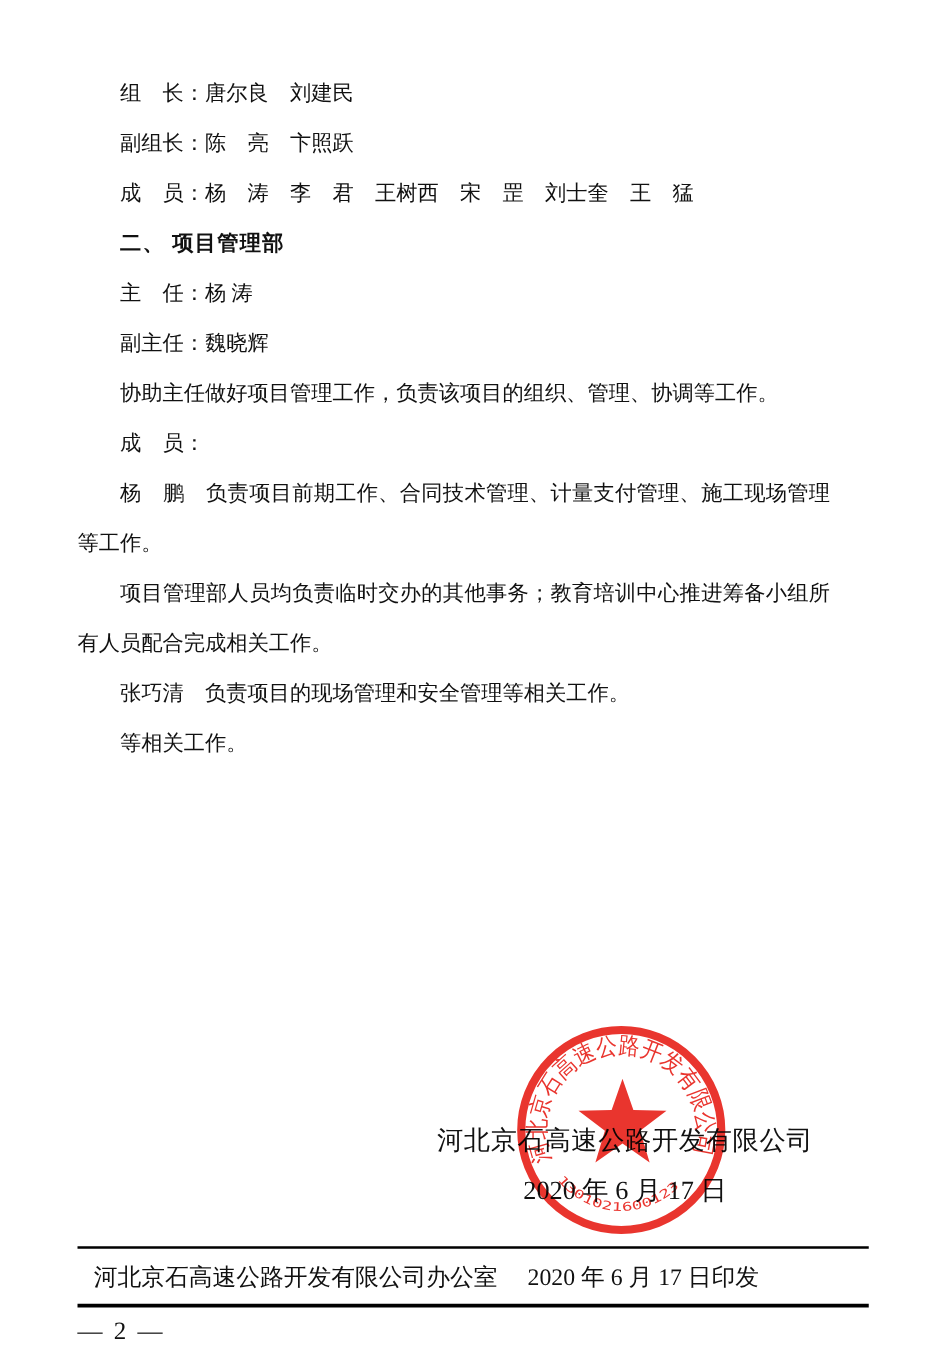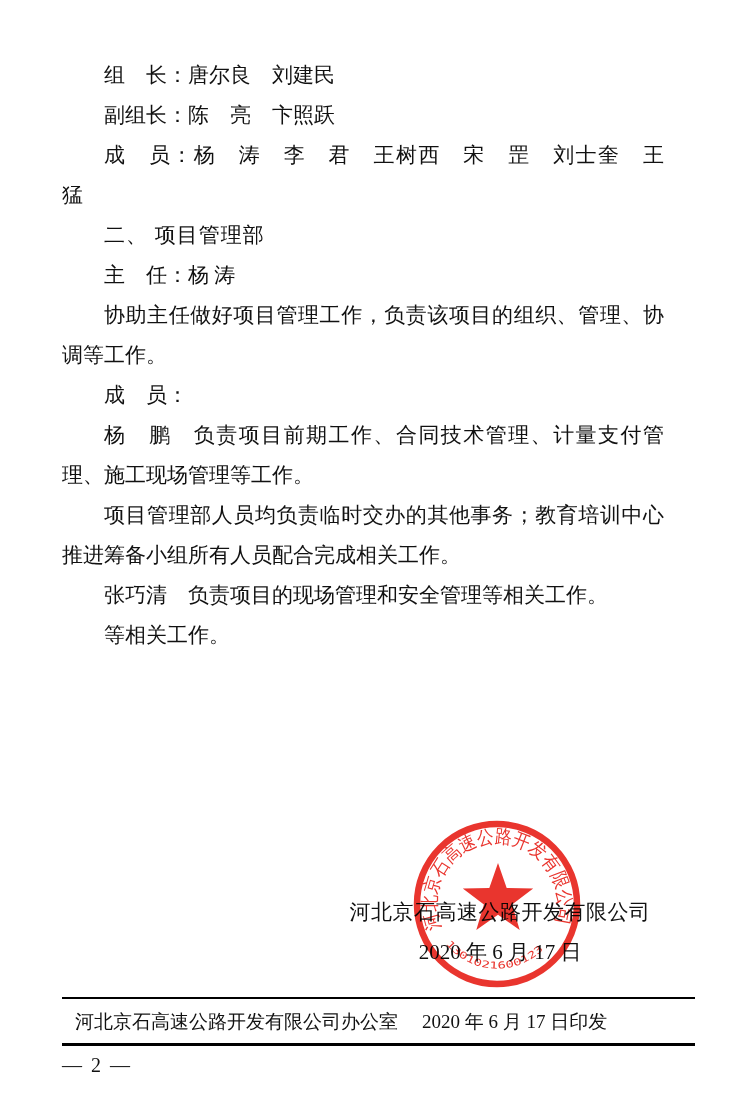--- a/index.html
+++ b/index.html
@@ -3,26 +3,26 @@
 <meta charset="utf-8">
 <style>
   html,body{margin:0;padding:0;}
   body{
     width:754px;height:1096px;position:relative;background:#ffffff;overflow:hidden;
     font-family:"Liberation Serif","DejaVu Serif",serif;color:#111;
   }
   .doc-body{
     position:absolute;left:0;top:0;width:754px;box-sizing:border-box;
     padding:55px 90px 0 62px;
-    font-size:21px;line-height:40px;text-align:justify;
+    font-size:17px;line-height:40px;text-align:justify;
   }
   .doc-body p{margin:0;text-indent:2em;}
   .doc-body p.heading{
     font-family:"Liberation Sans","DejaVu Sans",sans-serif;
-    font-weight:400;letter-spacing:1px;
+    font-weight:700;letter-spacing:1px;
   }
   .signature{
     position:absolute;left:0;top:892px;width:754px;text-align:center;
     transform:translateX(123px);
     font-size:21px;line-height:40px;
   }
   .signature .sig-company{letter-spacing:0.5px;}
   .stamp{
     position:absolute;left:412px;top:819px;width:170px;height:170px;
     mix-blend-mode:multiply;opacity:0.93;
@@ -40,20 +40,21 @@
 </style>
 </head>
 <body>
 
 <div class="doc-body">
   <p>组　长：唐尔良　刘建民</p>
   <p>副组长：陈　亮　卞照跃</p>
   <p>成　员：杨　涛　李　君　王树西　宋　罡　刘士奎　王　猛</p>
   <p class="heading">二、 项目管理部</p>
   <p>主　任：杨 涛</p>
+  <p>副主任：魏晓辉</p>
   <p>协助主任做好项目管理工作，负责该项目的组织、管理、协调等工作。</p>
   <p>成　员：</p>
   <p>杨　鹏　负责项目前期工作、合同技术管理、计量支付管理、施工现场管理等工作。</p>
   <p>项目管理部人员均负责临时交办的其他事务；教育培训中心推进筹备小组所有人员配合完成相关工作。</p>
   <p>张巧清　负责项目的现场管理和安全管理等相关工作。</p>
   <p>等相关工作。</p>
 </div>
 
 <div class="signature">
   <div class="sig-company">河北京石高速公路开发有限公司</div>

